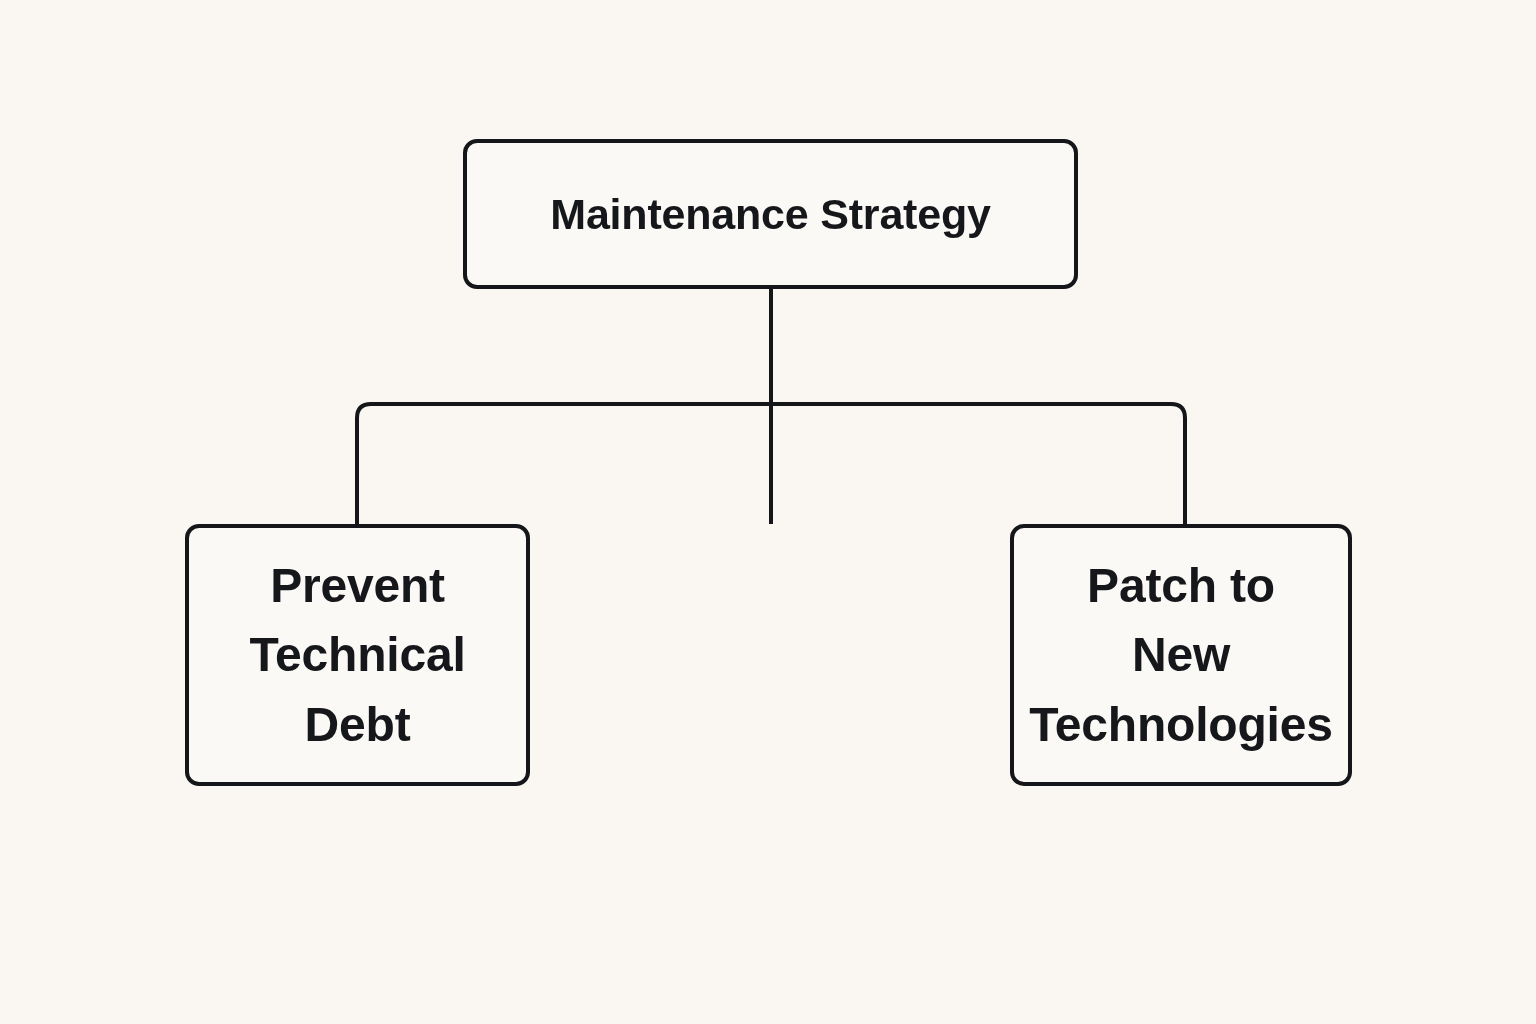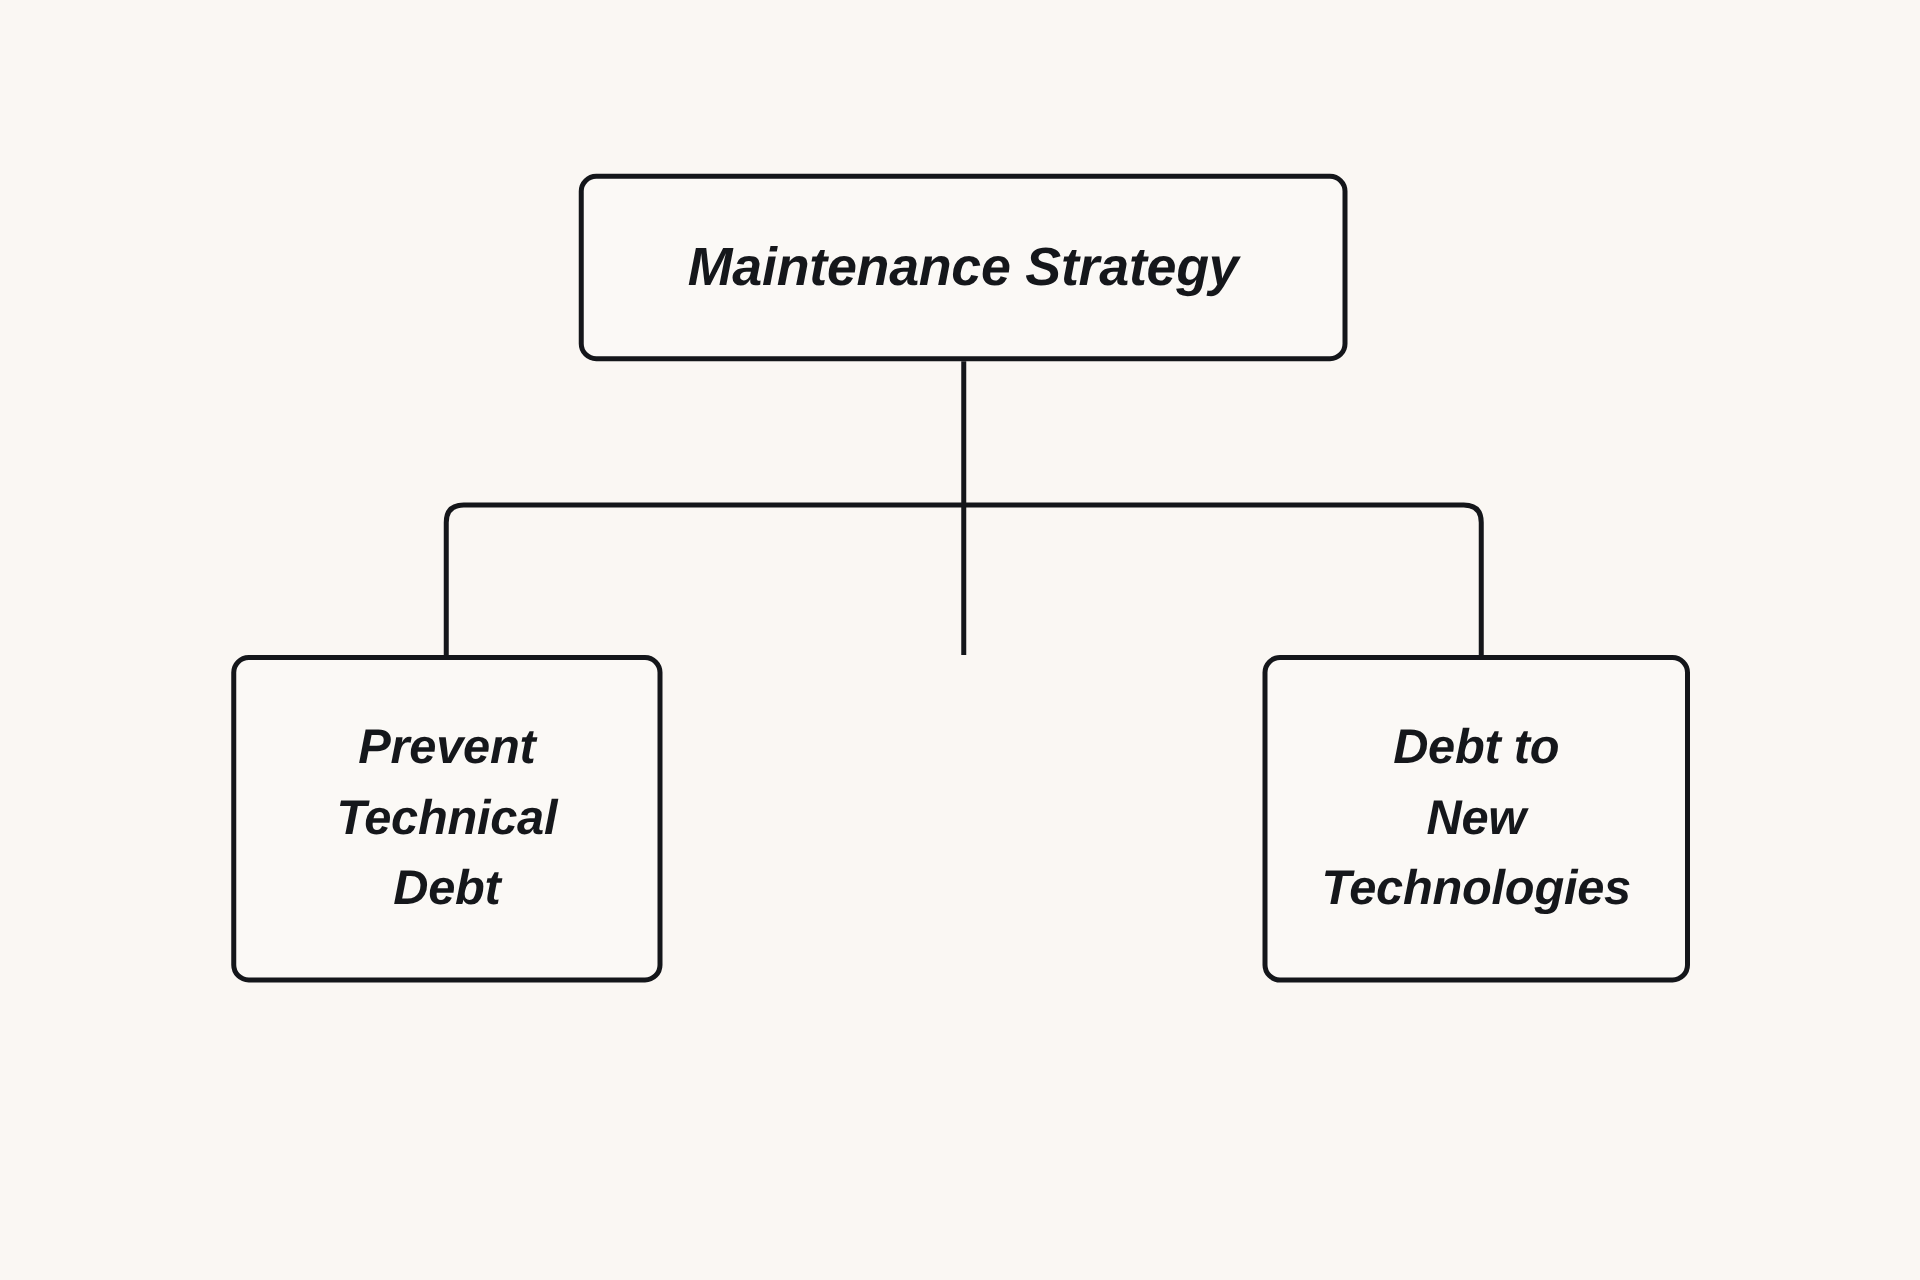--- a/index.html
+++ b/index.html
@@ -10,21 +10,20 @@
     width: 1536px;
     height: 1024px;
     background: #faf7f3;
     font-family: "Liberation Sans", sans-serif;
     overflow: hidden;
   }
   #diagram-root {
     position: relative;
     width: 1536px;
     height: 870px;
-    font-style: italic;
   }
   .connector-layer {
     position: absolute;
     left: 0;
     top: 0;
     width: 1536px;
     height: 1024px;
   }
   .node {
     position: absolute;
@@ -55,21 +54,21 @@
     font-size: 43px;
     line-height: 1.12;
   }
   
   .node-child {
     top: 524px;
     height: 262px;
     z-index: 3;
   }
   .node-child .node-label {
-    font-size: 39px;
+    font-size: 48px;
     line-height: 1.45;
   }
   #node-child-0 {
     left: 185px;
     width: 345px;
   }
   #node-child-1 {
     left: 608px;
     width: 322px;
   }
@@ -101,18 +100,18 @@
   </div>
 
   <div class="node node-child" id="node-child-0">
     <span class="node-label">Prevent
 Technical
 Debt</span>
   </div>
 
 
   <div class="node node-child" id="node-child-2">
-    <span class="node-label">Debt to
+    <span class="node-label">Patch to
 New
 Technologies</span>
   </div>
 
 </div>
 
 </body></html>

